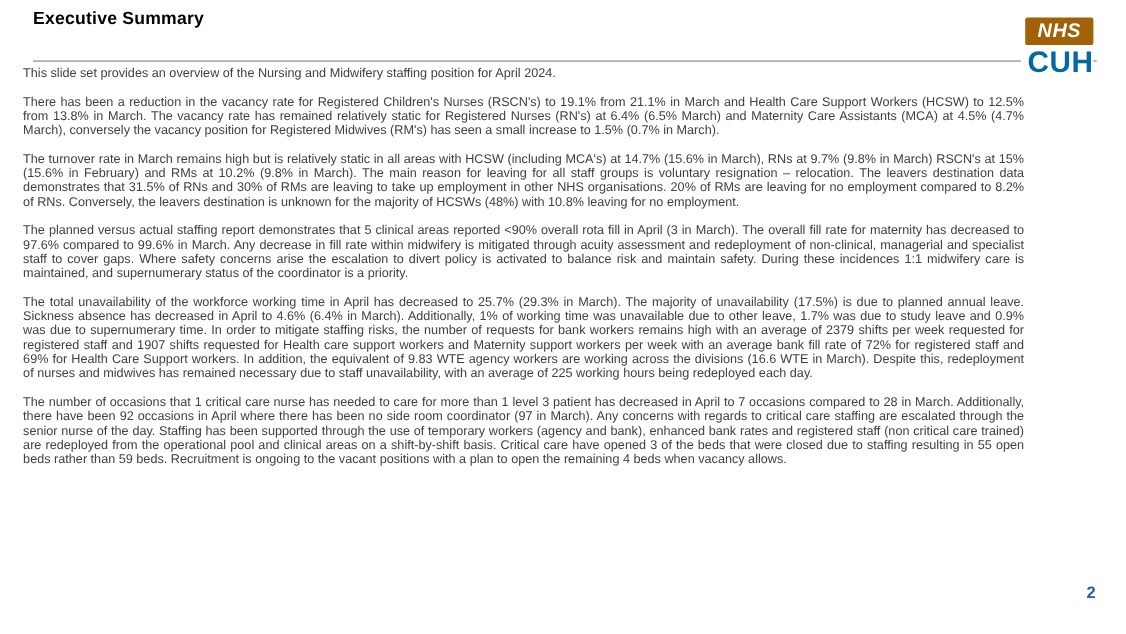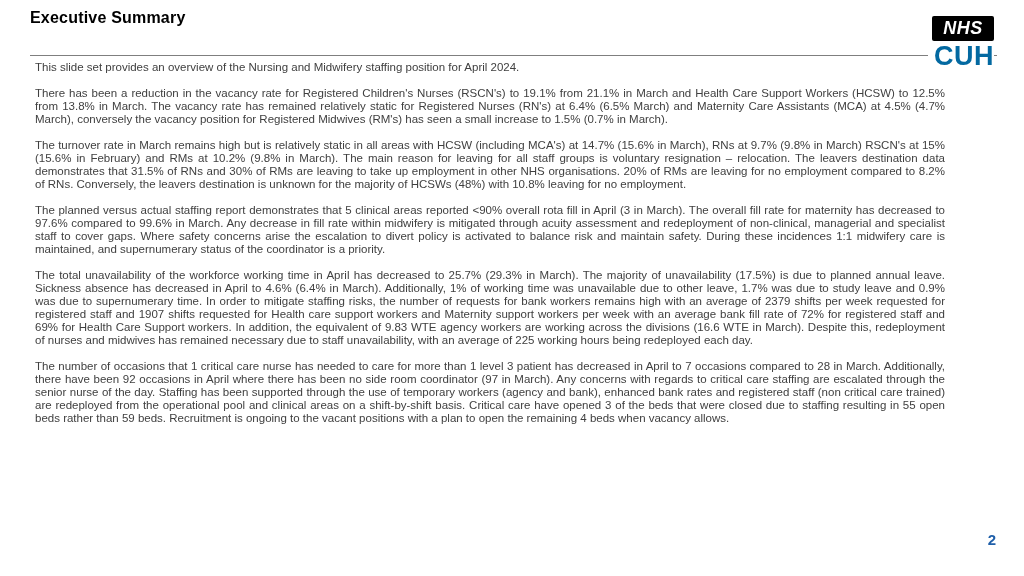--- a/index.html
+++ b/index.html
@@ -33,42 +33,42 @@
     right: 30px;
     width: 66px;
     background: #ffffff;
     padding-bottom: 2px;
     text-align: right;
   }
   .nhs-box {
     margin-left: auto;
     width: 62px;
     height: 25px;
-    background: #000000;
+    background: #a16207;
     border-radius: 2px;
     color: #ffffff;
     font-weight: bold;
     font-style: italic;
     font-size: 18px;
     line-height: 25px;
     text-align: center;
     letter-spacing: 0.5px;
   }
   .cuh-text {
     margin-top: 1px;
     font-weight: bold;
     font-size: 27px;
     line-height: 28px;
     color: #0369a1;
     letter-spacing: 0.5px;
     text-align: right;
   }
   .slide-body {
     position: absolute;
-    left: 35px;
+    left: 21px;
     top: 61px;
     width: 910px;
     color: #404040;
     font-size: 11.5px;
     line-height: 13px;
     text-align: justify;
   }
   .slide-body p { margin-bottom: 13px; }
   .slide-body p.intro { text-align: left; }
   .page-number {

